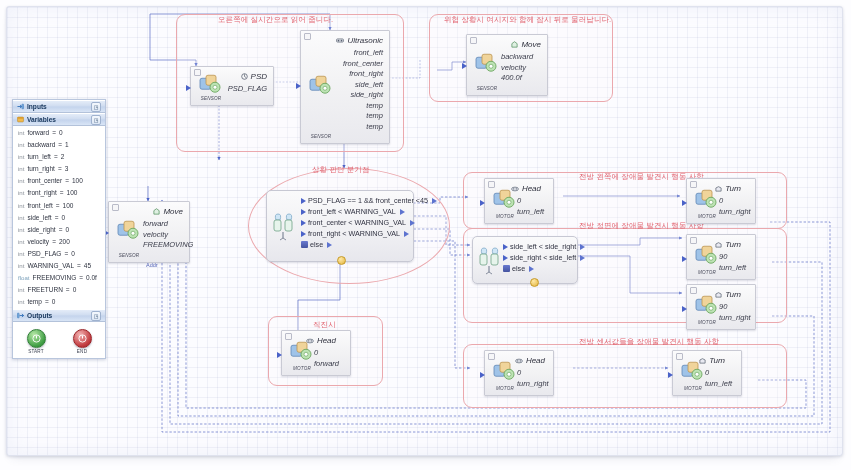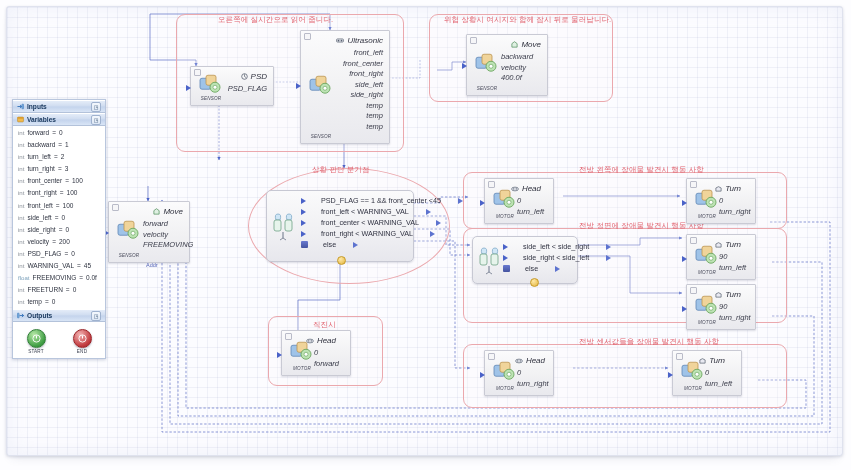--- a/index.html
+++ b/index.html
@@ -74,21 +74,21 @@
 
   
   .dnode{
     position:absolute;
     background:linear-gradient(to bottom,#fafafb 0%,#f0f0f3 60%,#e7e7ed 100%);
     border:1px solid #c7c8d3;border-radius:5px;
     box-shadow:0 1px 2px rgba(70,75,105,.18);
   }
   .dnode .rows{position:absolute;left:34px;top:4px;right:4px;}
   .drow{
-    display:flex;align-items:center;gap:15px;
+    display:flex;align-items:center;gap:2px;
     height:11px;font-size:7.2px;color:#2f3140;white-space:nowrap;
   }
   .drow .cb{
     width:0;height:0;border-top:3.5px solid transparent;
     border-bottom:3.5px solid transparent;border-left:5px solid #4a62c8;
     flex:none;
   }
   .drow .ce{
     width:0;height:0;border-top:3.5px solid transparent;
     border-bottom:3.5px solid transparent;border-left:5px solid #5d73cf;
@@ -227,21 +227,21 @@
   <div class="frame" style="left:429px;top:14px;width:182px;height:86px;"></div>
   <div class="frame-label" style="left:441px;top:15px;">위험 상황시 여시지와 함께 잠시 뒤로 물러납니다.</div>
 
   <div class="ellipse" style="left:248px;top:168px;width:200px;height:114px;"></div>
   <div class="frame-label" style="left:309px;top:165px;">상황 판단 분기점</div>
 
   <div class="frame" style="left:268px;top:316px;width:113px;height:68px;"></div>
   <div class="frame-label" style="left:310px;top:320px;">직진시</div>
 
   <div class="frame" style="left:463px;top:172px;width:322px;height:55px;"></div>
-  <div class="frame-label" style="left:576px;top:165px;">전방 왼쪽에 장애물 발견시 행동 사항</div>
+  <div class="frame-label" style="left:576px;top:172px;">전방 왼쪽에 장애물 발견시 행동 사항</div>
 
   <div class="frame" style="left:463px;top:228px;width:322px;height:93px;"></div>
   <div class="frame-label" style="left:576px;top:221px;">전방 정면에 장애물 발견시 행동 사항</div>
 
   <div class="frame" style="left:463px;top:344px;width:322px;height:62px;"></div>
   <div class="frame-label" style="left:576px;top:337px;">전방 센서값들을 장애물 발견시 행동 사항</div>
 
   <div class="node" style="left:190px;top:66px;width:82px;height:38px;">
     <span class="tl"></span>
     <span class="port in" style="top:18px;"></span>

